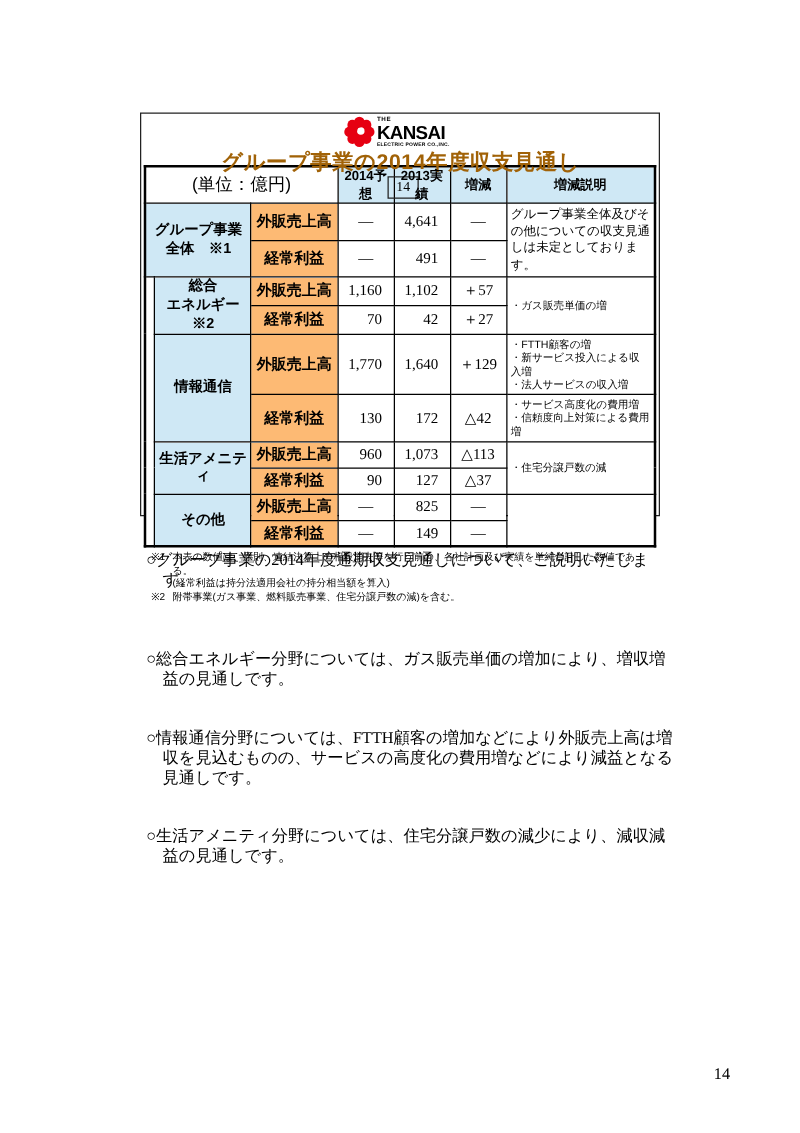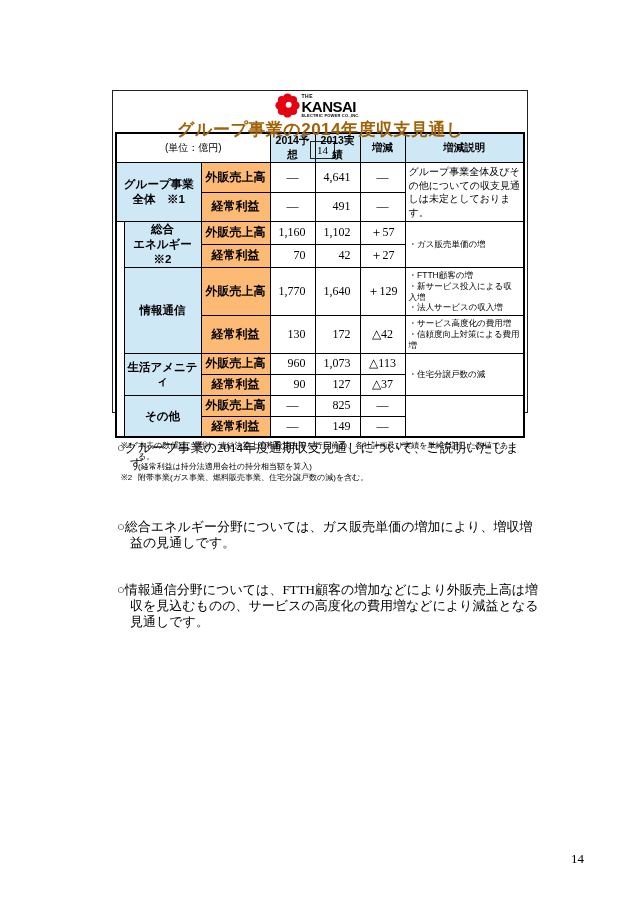--- a/index.html
+++ b/index.html
@@ -63,21 +63,21 @@
     border: 1px solid #000;
     vertical-align: middle;
     overflow: hidden;
   }
   .hrow td { height: 22px; }
   .rn td { height: 21px; }
   .rt td { height: 28px; }
   .unit-cell {
     background: #fff;
     text-align: center;
-    font-size: 10px;
+    font-size: 14px;
   }
   .hcell {
     background: #cfe8f5;
     text-align: center;
     font-weight: bold;
     font-size: 10.5px;
   }
   .spacer { background: #fff; }
   .gname {
     background: #cfe8f5;
@@ -288,15 +288,16 @@
       <span class="note-mark">※2</span>
       <span class="note-text">附帯事業(ガス事業、燃料販売事業、住宅分譲戸数の減)を含む。</span>
     </div>
   </div>
 </div>
 
 <div class="bodytext">
   <p>○グループ事業の2014年度通期収支見通しについて、ご説明いたします。</p>
   <p>○総合エネルギー分野については、ガス販売単価の増加により、増収増益の見通しです。</p>
   <p>○情報通信分野については、FTTH顧客の増加などにより外販売上高は増収を見込むものの、サービスの高度化の費用増などにより減益となる見通しです。</p>
+  <p>○生活アメニティ分野については、住宅分譲戸数の減少により、減収減益の見通しです。</p>
 </div>
 
 <div class="pagenum">14</div>
 
 </body></html>

